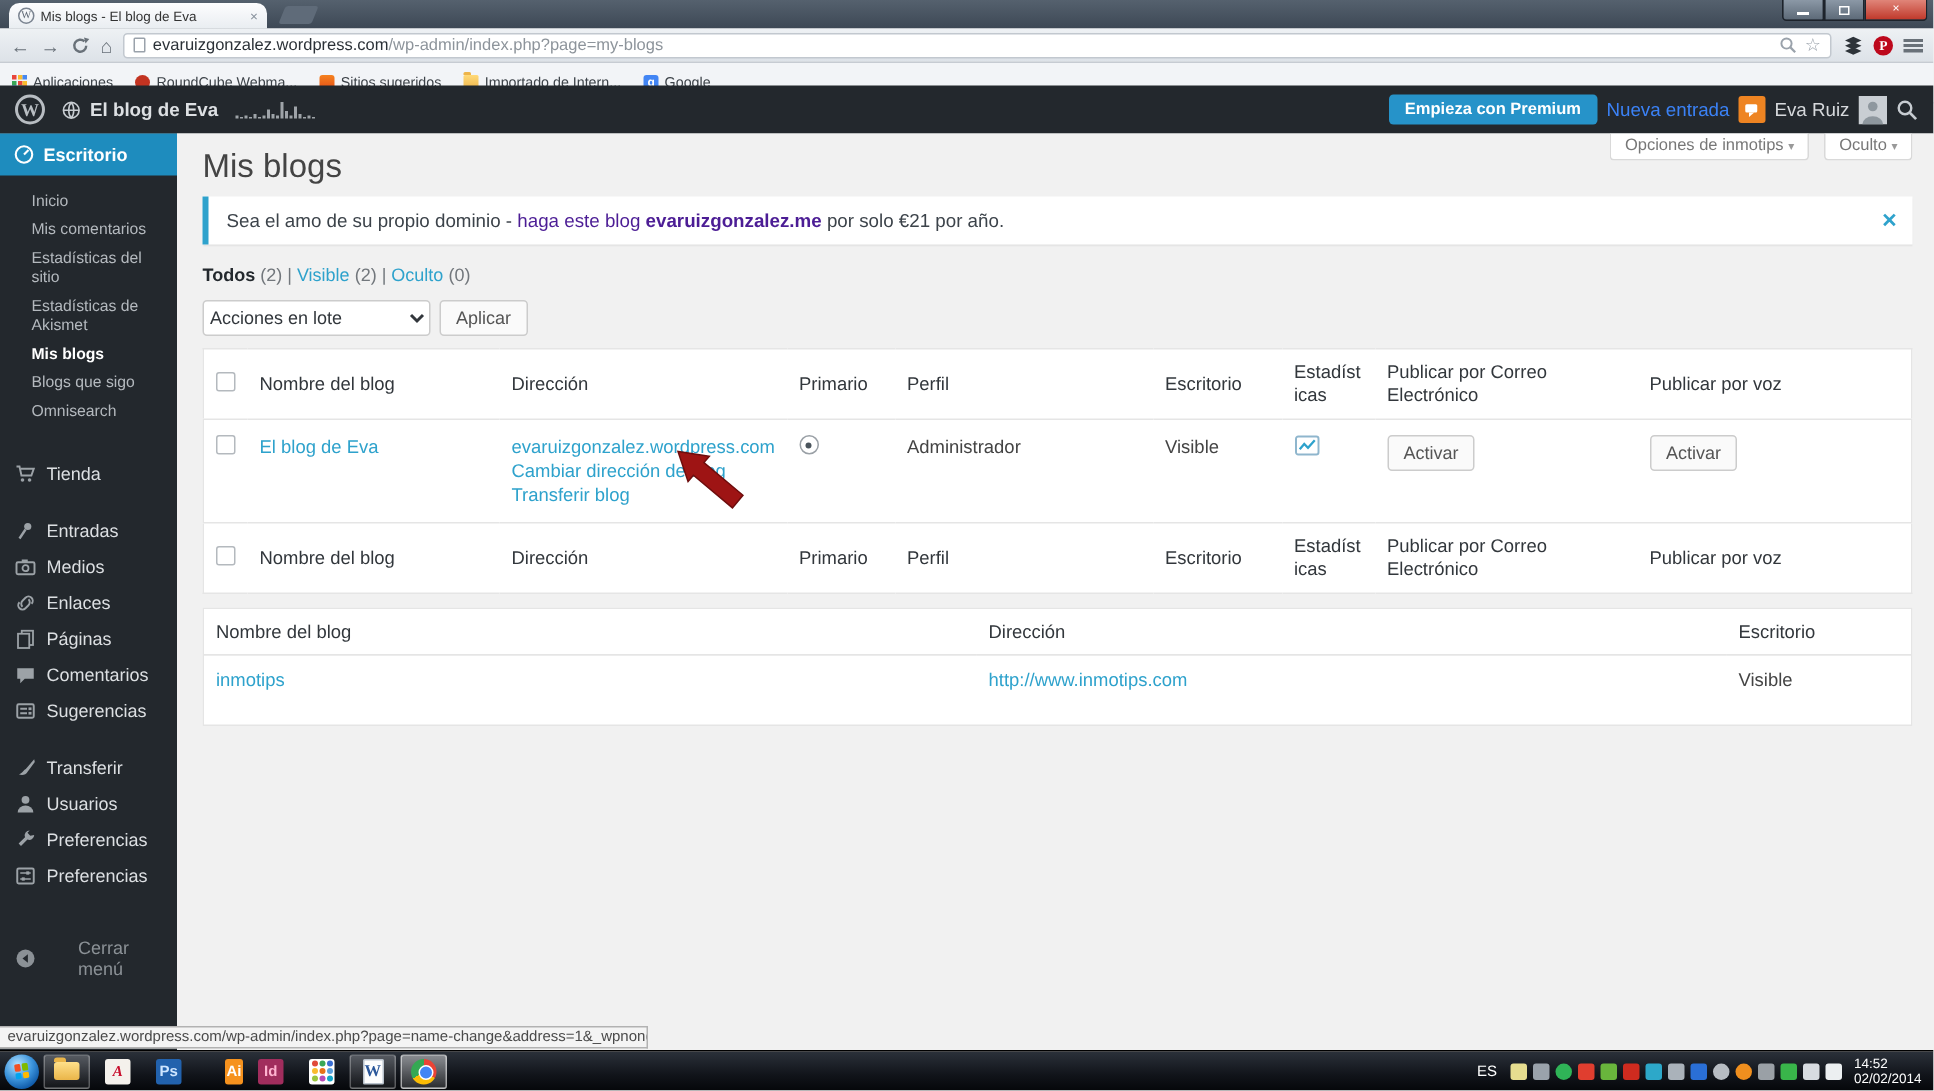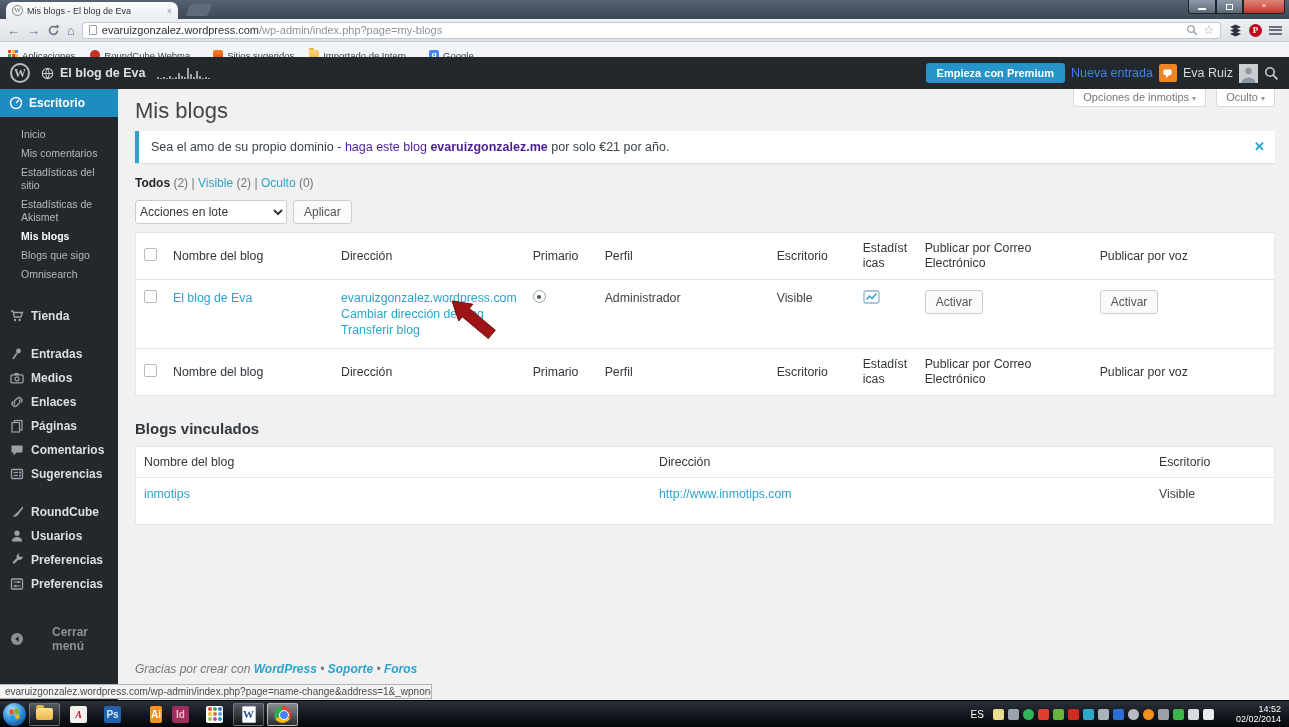--- a/index.html
+++ b/index.html
@@ -75,21 +75,21 @@
   #sidebar { position:absolute; top:89px; left:0; width:118px; bottom:27px; background:#23282d;
     color:#b4b9be; font-size:12px; }
   .m-active { position:relative; height:28px; background:#1e8cbe; color:#fff; font-weight:bold;
     display:flex; align-items:center; gap:6px; padding-left:9px; }
   .m-active::after { content:""; position:absolute; right:-6px; top:50%; margin-top:-6px;
     border:6px solid transparent; border-right:none; border-left:6px solid #1e8cbe; }
   .submenu { padding:8px 2px 10px 21px; }
   .submenu div { padding:3px 0; line-height:13px; font-size:10.5px; }
   .submenu .current { color:#fff; font-weight:bold; }
   .m-item { display:flex; align-items:center; gap:7px; padding:5px 0 5px 10px; color:#dcdfe2;
-    font-weight:bold; font-size:12px; }
+    font-weight:normal; font-size:12px; }
   .m-item svg { flex:none; }
   .gap-s { margin-top:10px; } .gap-m { margin-top:14px; } .gap-l { margin-top:24px;gap:28px; }
   .m-collapse { color:#8b9196; }
 
   
   #content { position:absolute; left:118px; top:89px; right:0; bottom:27px; background:#f1f1f1;
     padding:0 14px 0 17px; overflow:hidden; color:#444; }
   .screen-opts { position:absolute; top:0; right:14px; display:flex; gap:10px; z-index:5; }
   .screen-opts > div { background:#fff; border:1px solid #d9d9d9; border-top:none;
     font-size:11px; color:#777; padding:2px 9px 3px; border-radius:0 0 3px 3px; }
@@ -170,21 +170,21 @@
     color:#2b579a; font-family:"Liberation Serif",serif; font-weight:bold; font-size:11px;
     display:flex; align-items:center; justify-content:center; }
   .chrome { width:17px; height:17px; border-radius:50%; position:relative;
     background:conic-gradient(#ea4335 0 33%, #fbbc05 33% 66%, #34a853 66% 100%); }
   .chrome::after { content:""; position:absolute; left:4.5px; top:4.5px; width:8px; height:8px;
     border-radius:50%; background:#4285f4; border:1.5px solid #fff; }
   .tray { margin-left:auto; display:flex; align-items:center; gap:4px; padding-right:5px; }
   .lang { color:#fff; font-size:10px; margin-right:5px; }
   .ti { width:11px; height:11px; border-radius:2px; }
   .ti.round { border-radius:50%; }
-  .clock { color:#fff; font-size:9px; line-height:10px; text-align:right; margin-left:18px; }
+  .clock { color:#fff; font-size:9px; line-height:10px; text-align:left; margin-left:4px; }
 </style>
 </head>
 <body>
 
 <div id="tabstrip">
   <div class="tab">
     <span class="favicon">W</span>
     <span class="tab-title">Mis blogs - El blog de Eva</span>
     <span class="tab-close">×</span>
   </div>
@@ -385,21 +385,21 @@
       <line x1="3.5" y1="8.5" x2="8" y2="8.5" stroke="#9ca2a7" stroke-width="1.2"></line>
       <rect x="9" y="7.6" width="2" height="1.8" fill="#9ca2a7"></rect>
     </svg>
     <span>Sugerencias</span>
   </div>
 
   <div class="m-item gap-m">
     <svg width="14" height="14" viewBox="0 0 14 14">
       <path d="M12.8 1.2 7.2 7.6c-1.6.6-1.8 2.6-4.6 3.6 2 .9 4.8.4 5.7-1.6l4.9-6.6z" fill="#9ca2a7"></path>
     </svg>
-    <span>RoundCube</span>
+    <span>Transferir</span>
   </div>
   <div class="m-item">
     <svg width="14" height="14" viewBox="0 0 14 14">
       <circle cx="7" cy="4.2" r="2.6" fill="#9ca2a7"></circle>
       <path d="M1.8 12.6a5.2 4.6 0 0 1 10.4 0z" fill="#9ca2a7"></path>
     </svg>
     <span>Usuarios</span>
   </div>
   <div class="m-item">
     <svg width="14" height="14" viewBox="0 0 14 14">
@@ -515,21 +515,20 @@
         <th>Publicar por voz</th>
       </tr>
     </tfoot>
   </table>
 
   <svg class="red-arrow" width="64" height="56" viewBox="0 0 64 56">
     <polygon points="2,2 8.7,22 12.3,17.8 38.3,39.6 45.3,31.2 19.3,9.4 22.9,5.2" fill="#9e1414" stroke="#6e0d0d" stroke-width="1"></polygon>
   </svg>
 
 
-  <h2 class="linked">Blogs vinculados</h2>
   <div class="linkedbox">
     <table class="linked">
       <colgroup>
           <col style="width:515px">
           <col style="width:500px">
           <col>
         </colgroup>
       <thead>
         <tr>
           <th>Nombre del blog</th>
@@ -540,23 +539,20 @@
       <tbody>
         <tr>
           <td><a>inmotips</a></td>
           <td><a>http://www.inmotips.com</a></td>
           <td><span>Visible</span></td>
         </tr>
       </tbody>
     </table>
   </div>
 
-  <div class="colophon">
-    <span>Gracias por crear con </span><a>WordPress</a><span> • </span><a>Soporte</a><span> • </span><a>Foros</a>
-  </div>
 </div>
 
 <div id="statusbar">evaruizgonzalez.wordpress.com/wp-admin/index.php?page=name-change&amp;address=1&amp;_wpnonce=cdd2e0af86&amp;blo...</div>
 
 <div id="taskbar">
   <span class="orb">
     <span class="flag">
       <i style="background:#f25022"></i>
         <i style="background:#7fba00"></i>
       <i style="background:#00a4ef"></i>

